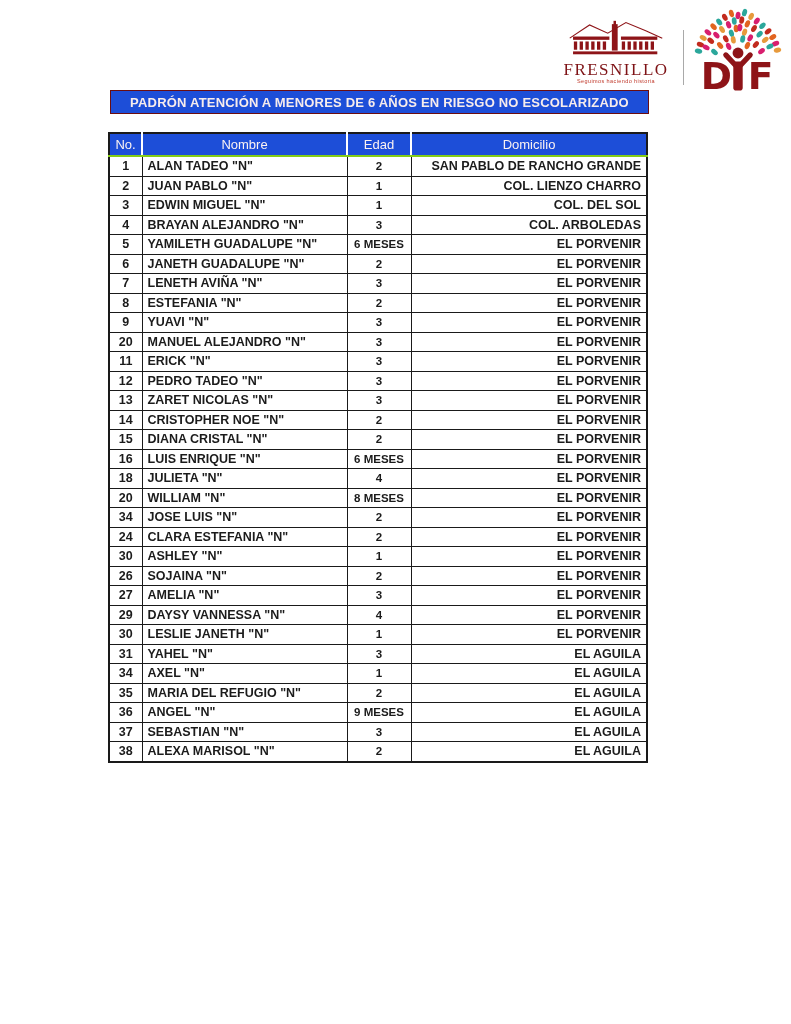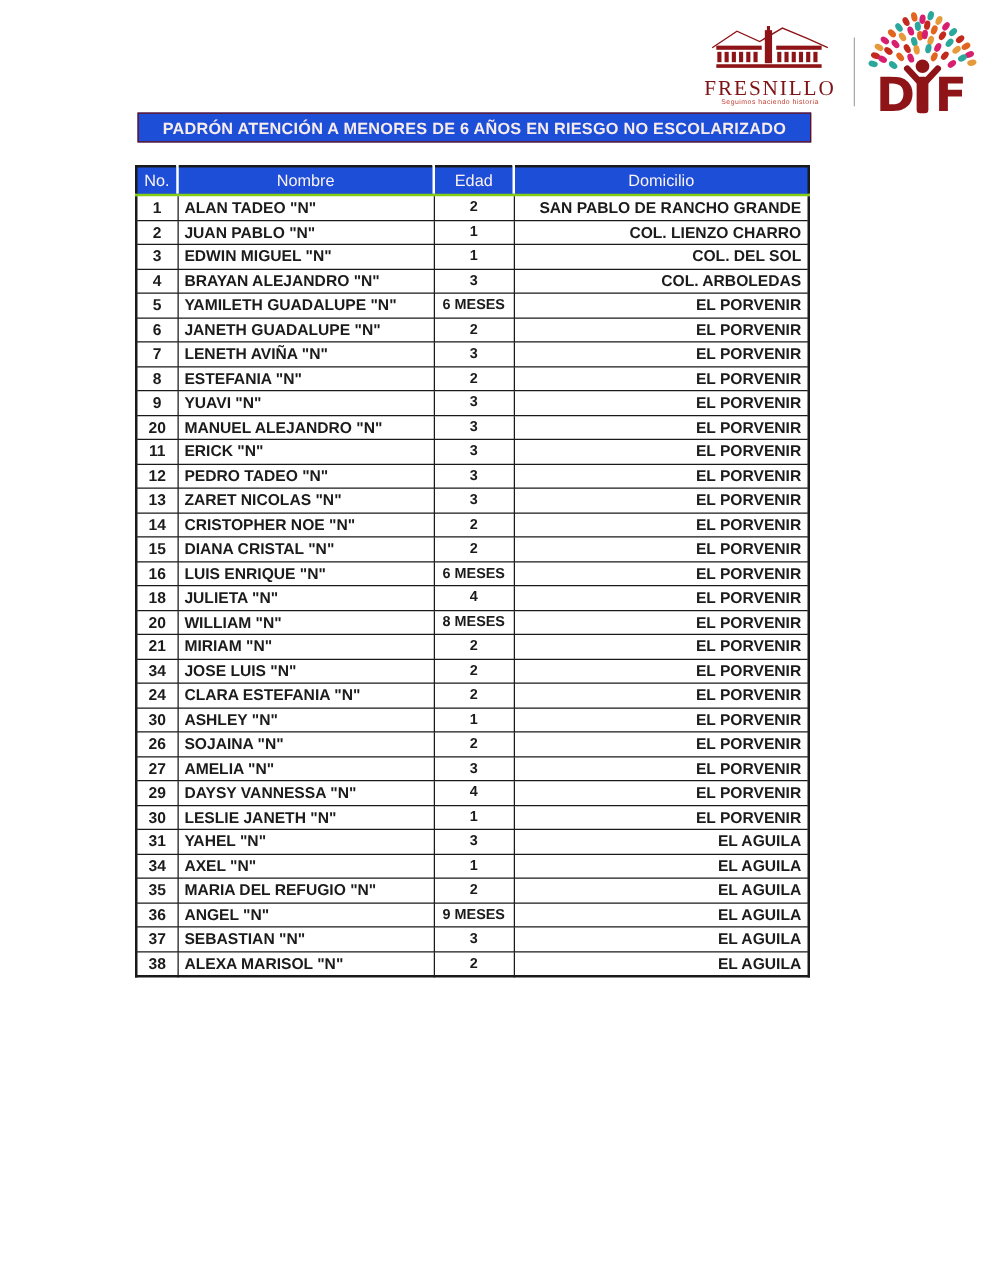--- a/index.html
+++ b/index.html
@@ -286,26 +286,20 @@
           <td class="c2">4</td>
           <td class="c3">EL PORVENIR</td>
         </tr>
         <tr>
           <td class="c0">20</td>
           <td class="c1">WILLIAM "N"</td>
           <td class="c2">8 MESES</td>
           <td class="c3">EL PORVENIR</td>
         </tr>
         <tr>
-          <td class="c0">21</td>
-          <td class="c1">MIRIAM "N"</td>
-          <td class="c2">2</td>
-          <td class="c3">EL PORVENIR</td>
-        </tr>
-        <tr>
           <td class="c0">34</td>
           <td class="c1">JOSE LUIS "N"</td>
           <td class="c2">2</td>
           <td class="c3">EL PORVENIR</td>
         </tr>
         <tr>
           <td class="c0">24</td>
           <td class="c1">CLARA ESTEFANIA "N"</td>
           <td class="c2">2</td>
           <td class="c3">EL PORVENIR</td>

